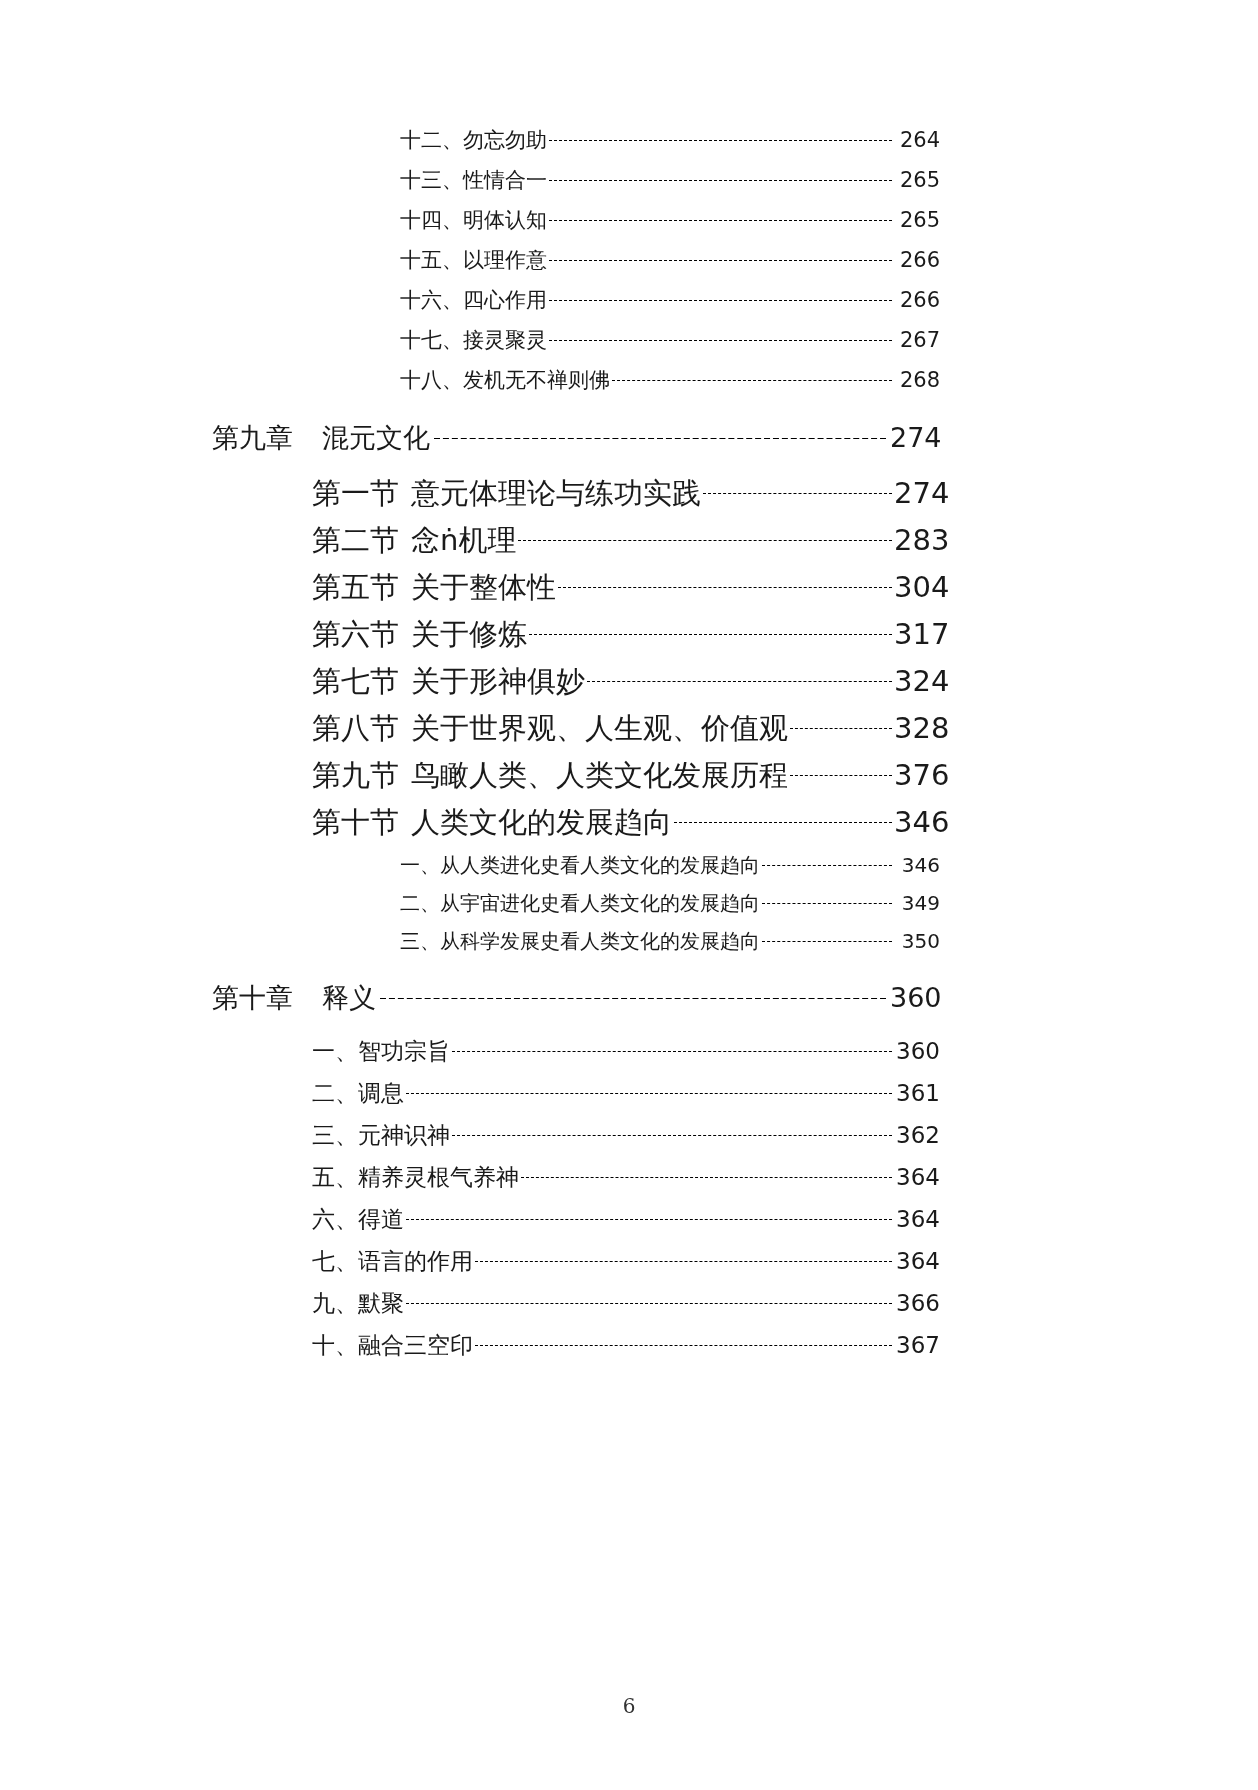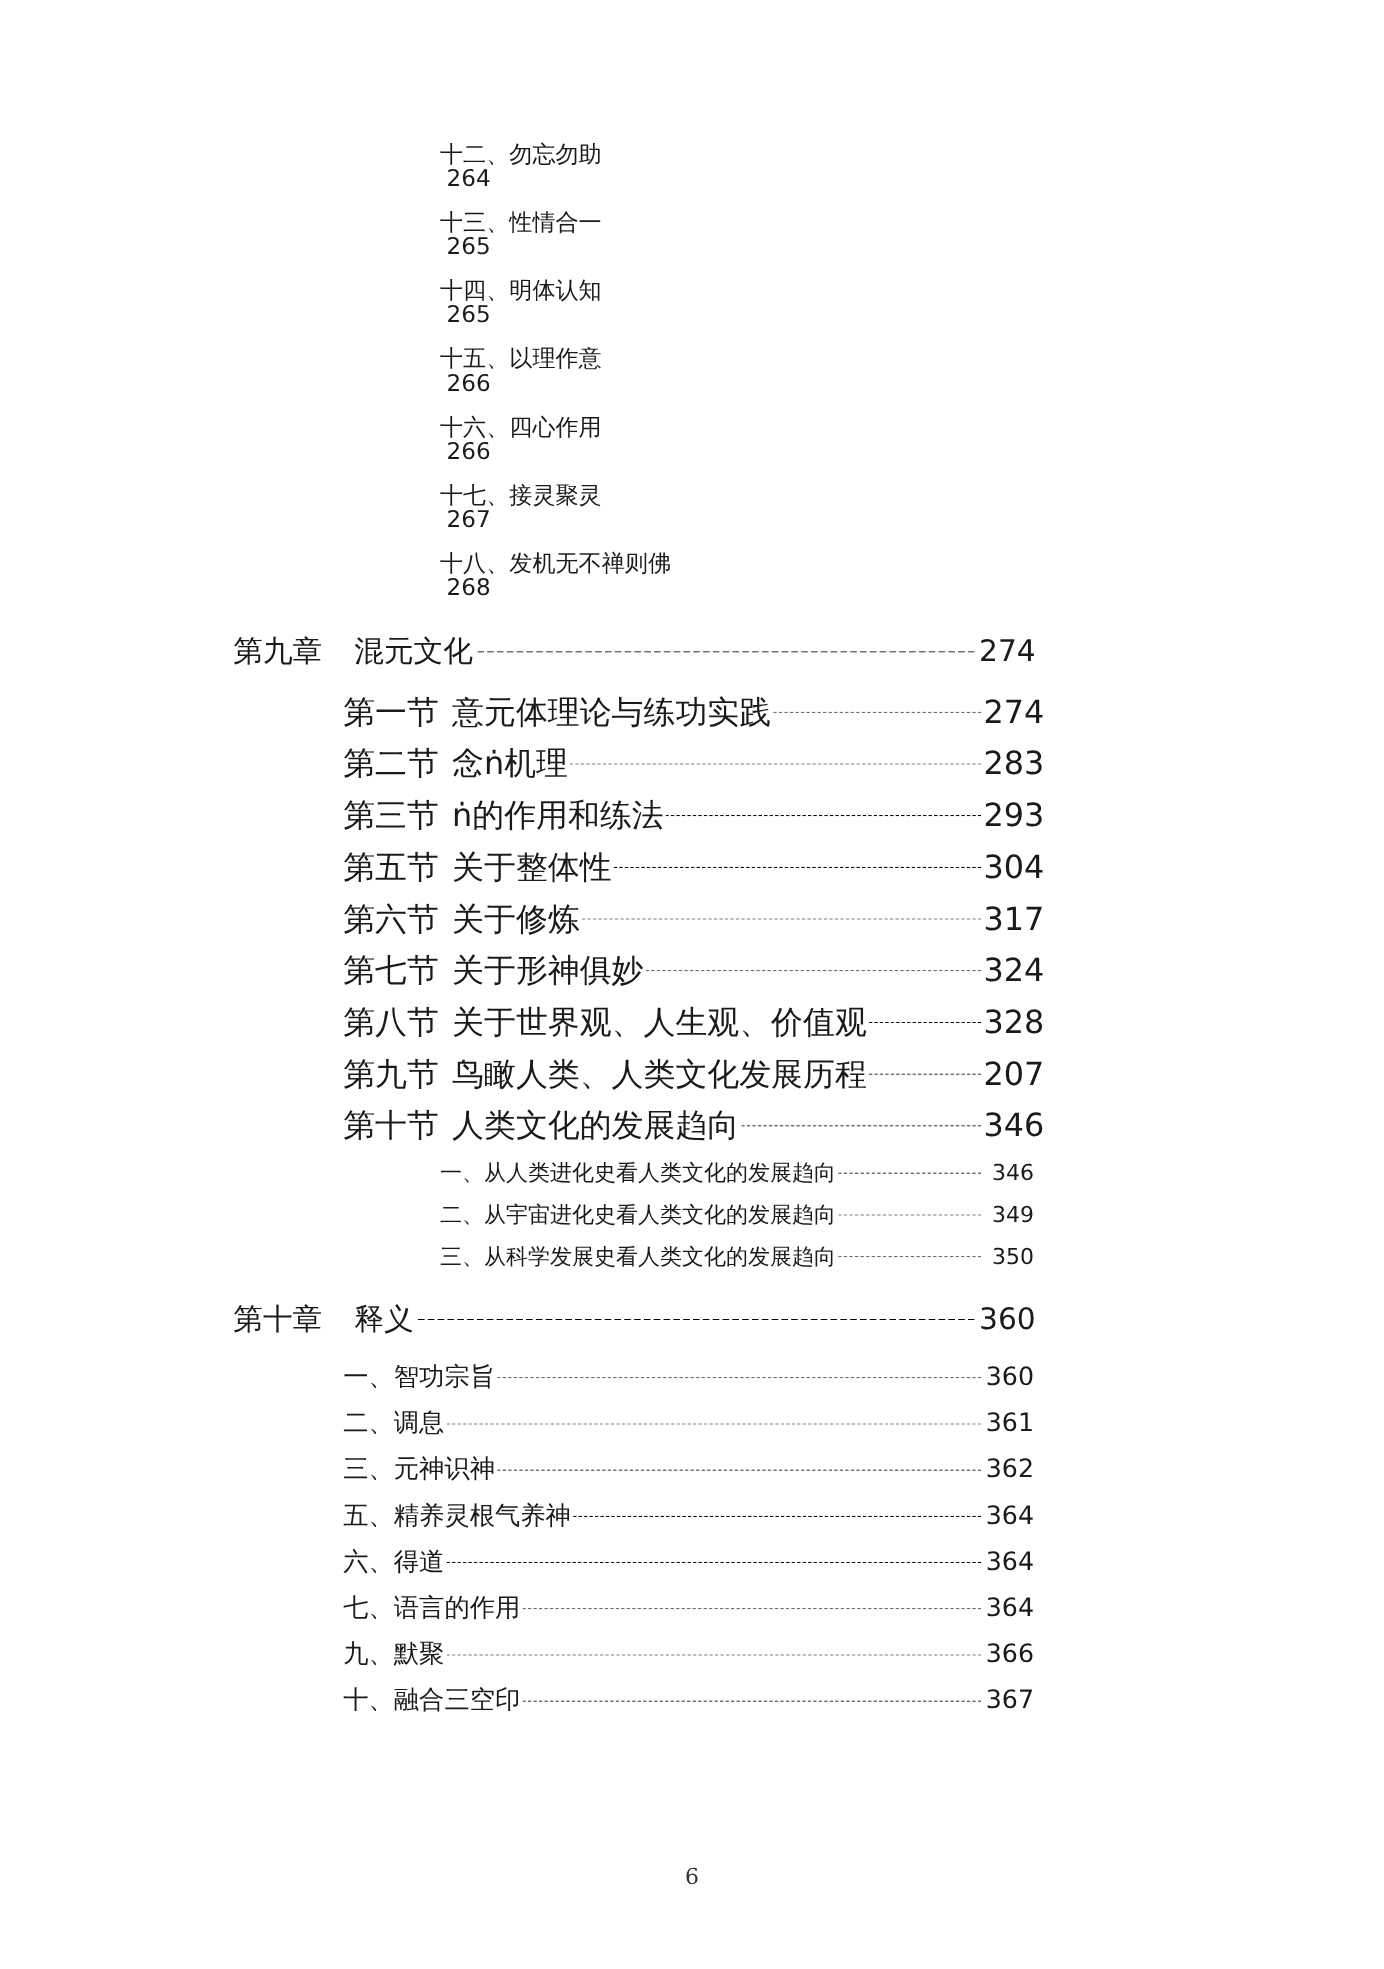--- a/index.html
+++ b/index.html
@@ -59,21 +59,20 @@
   }
 
   
 
   
   .lvl-sub {
     font-size: 21px;
     padding: 9.5px 0;
     margin-left: 400px;
     margin-right: 318px;
-    flex-direction: column;
   }
   .lvl-sub .pg { width: 46px; }
   .lvl-sub .leader::before { border-top-width: 1.6px; }
 
   
   .chapter {
     display: flex;
     align-items: baseline;
     font-weight: normal;
     font-size: 27px;
@@ -210,26 +209,20 @@
       <span class="leader"></span>
       <span class="pg">274</span>
     </div>
     <div class="row lvl-sec">
       <span class="sec-no">第二节</span>
       <span class="label">念ṅ机理</span>
       <span class="leader"></span>
       <span class="pg">283</span>
     </div>
     <div class="row lvl-sec">
-      <span class="sec-no">第三节</span>
-      <span class="label">ṅ的作用和练法</span>
-      <span class="leader"></span>
-      <span class="pg">293</span>
-    </div>
-    <div class="row lvl-sec">
       <span class="sec-no">第五节</span>
       <span class="label">关于整体性</span>
       <span class="leader"></span>
       <span class="pg">304</span>
     </div>
     <div class="row lvl-sec">
       <span class="sec-no">第六节</span>
       <span class="label">关于修炼</span>
       <span class="leader"></span>
       <span class="pg">317</span>
@@ -243,21 +236,21 @@
     <div class="row lvl-sec">
       <span class="sec-no">第八节</span>
       <span class="label">关于世界观、人生观、价值观</span>
       <span class="leader"></span>
       <span class="pg">328</span>
     </div>
     <div class="row lvl-sec">
       <span class="sec-no">第九节</span>
       <span class="label">鸟瞰人类、人类文化发展历程</span>
       <span class="leader"></span>
-      <span class="pg">207</span>
+      <span class="pg">376</span>
     </div>
     <div class="row lvl-sec">
       <span class="sec-no">第十节</span>
       <span class="label">人类文化的发展趋向</span>
       <span class="leader"></span>
       <span class="pg">346</span>
     </div>
 
     <div class="row lvl-item3">
       <span class="label">一、从人类进化史看人类文化的发展趋向</span>

